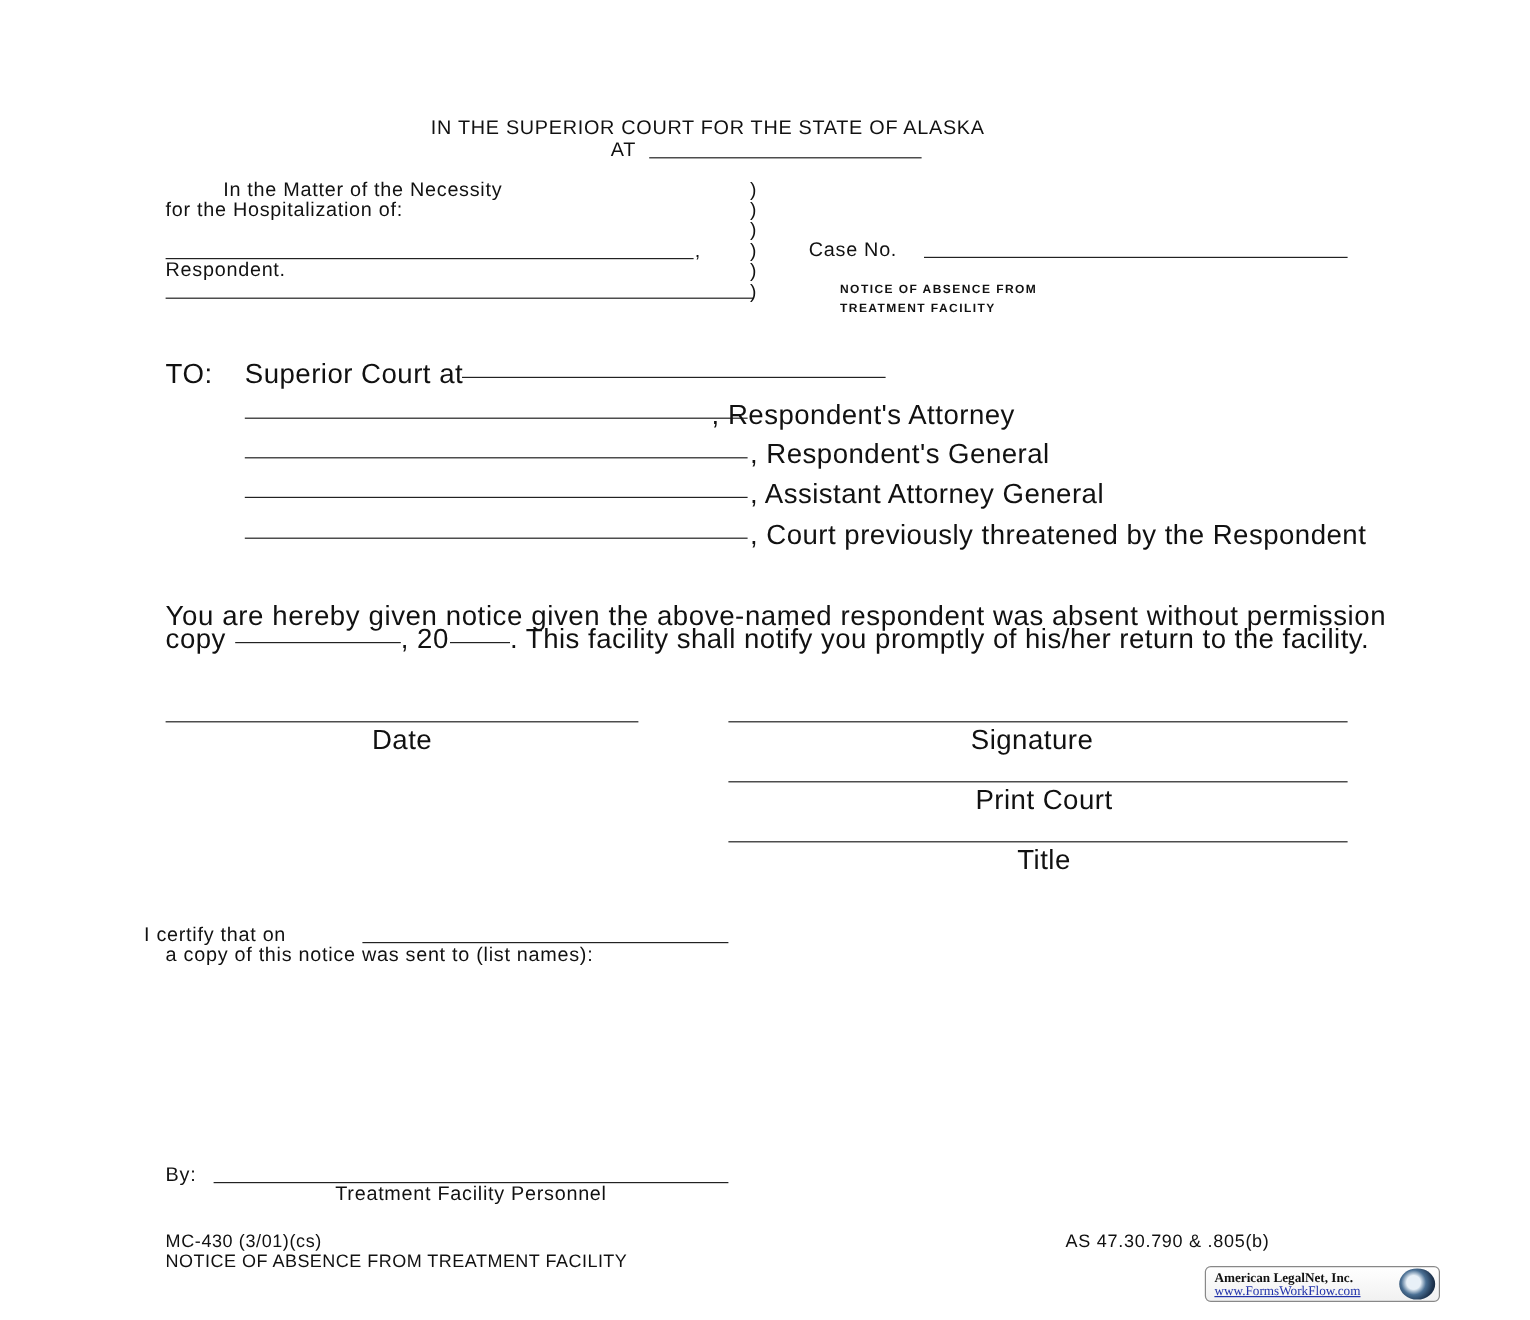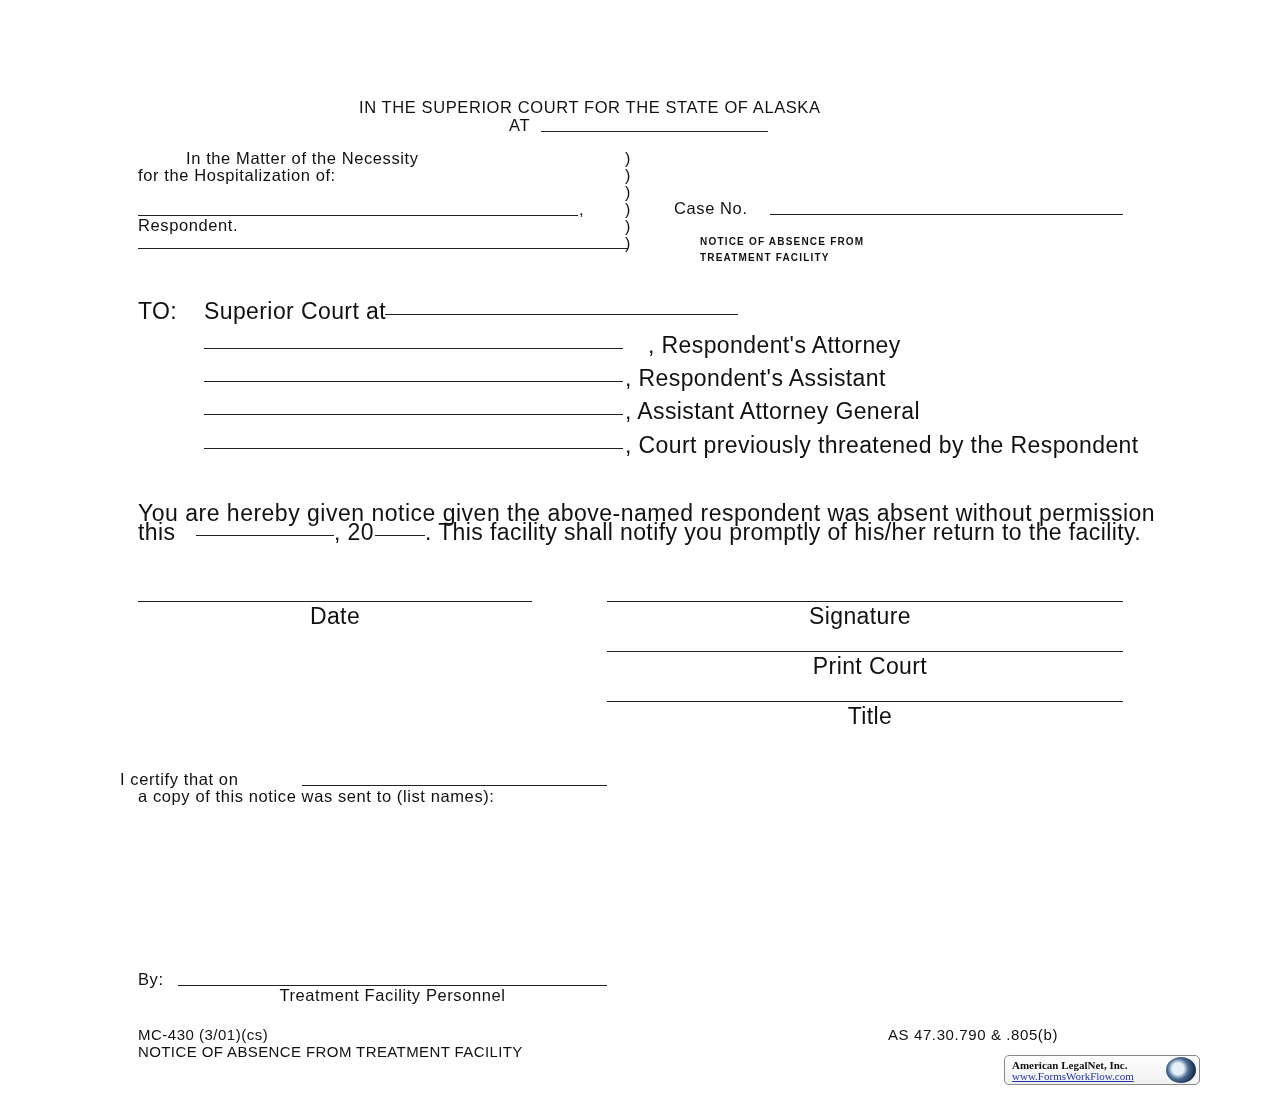--- a/index.html
+++ b/index.html
@@ -40,33 +40,33 @@
 <div class="abs t16" style="left:674px; top:199px;">Case No.</div>
 <div class="line" style="left:770px; top:214px; width:353px;"></div>
 <div class="abs bold-title" style="left:700px; top:234px; width:432px;">NOTICE OF ABSENCE FROM</div>
 <div class="abs bold-title" style="left:700px; top:250px; width:432px;">TREATMENT FACILITY</div>
 
 <div class="abs narrow" style="left:138px; top:298px;">TO:</div>
 <div class="abs narrow" style="left:204px; top:298px;">Superior Court at</div>
 <div class="line" style="left:385px; top:314px; width:353px;"></div>
 
 <div class="line" style="left:204px; top:348px; width:419px;"></div>
-<div class="abs narrow" style="left:648px; top:332px;">, Respondent's Attorney</div>
+<div class="abs narrow" style="left:593px; top:332px;">, Respondent's Attorney</div>
 
 <div class="line" style="left:204px; top:381px; width:419px;"></div>
-<div class="abs narrow" style="left:625px; top:365px;">, Respondent's Assistant</div>
+<div class="abs narrow" style="left:625px; top:365px;">, Respondent's General</div>
 
 <div class="line" style="left:204px; top:414px; width:419px;"></div>
 <div class="abs narrow" style="left:625px; top:398px;">, Assistant Attorney General</div>
 
 <div class="line" style="left:204px; top:448px; width:419px;"></div>
 <div class="abs narrow" style="left:625px; top:432px;">, Court previously threatened by the Respondent</div>
 
 <div class="abs narrow" style="left:138px; top:500px; width:998px; text-align:justify; text-align-last:justify; letter-spacing:0.5px;">You are hereby given notice given the above-named respondent was absent without permission</div>
-<div class="abs narrow" style="left:138px; top:519px;">this</div>
+<div class="abs narrow" style="left:138px; top:519px;">copy</div>
 <div class="line" style="left:196px; top:535px; width:138px;"></div>
 <div class="abs narrow" style="left:334px; top:519px;">, 20</div>
 <div class="line" style="left:375px; top:535px; width:50px;"></div>
 <div class="abs narrow" style="left:425px; top:519px;">. This facility shall notify you promptly of his/her return to the facility.</div>
 
 <div class="line" style="left:138px; top:601px; width:394px;"></div>
 <div class="abs narrow center" style="left:138px; top:603px; width:394px;">Date</div>
 
 <div class="line" style="left:607px; top:601px; width:516px;"></div>
 <div class="abs narrow center" style="left:607px; top:603px; width:506px;">Signature</div>

